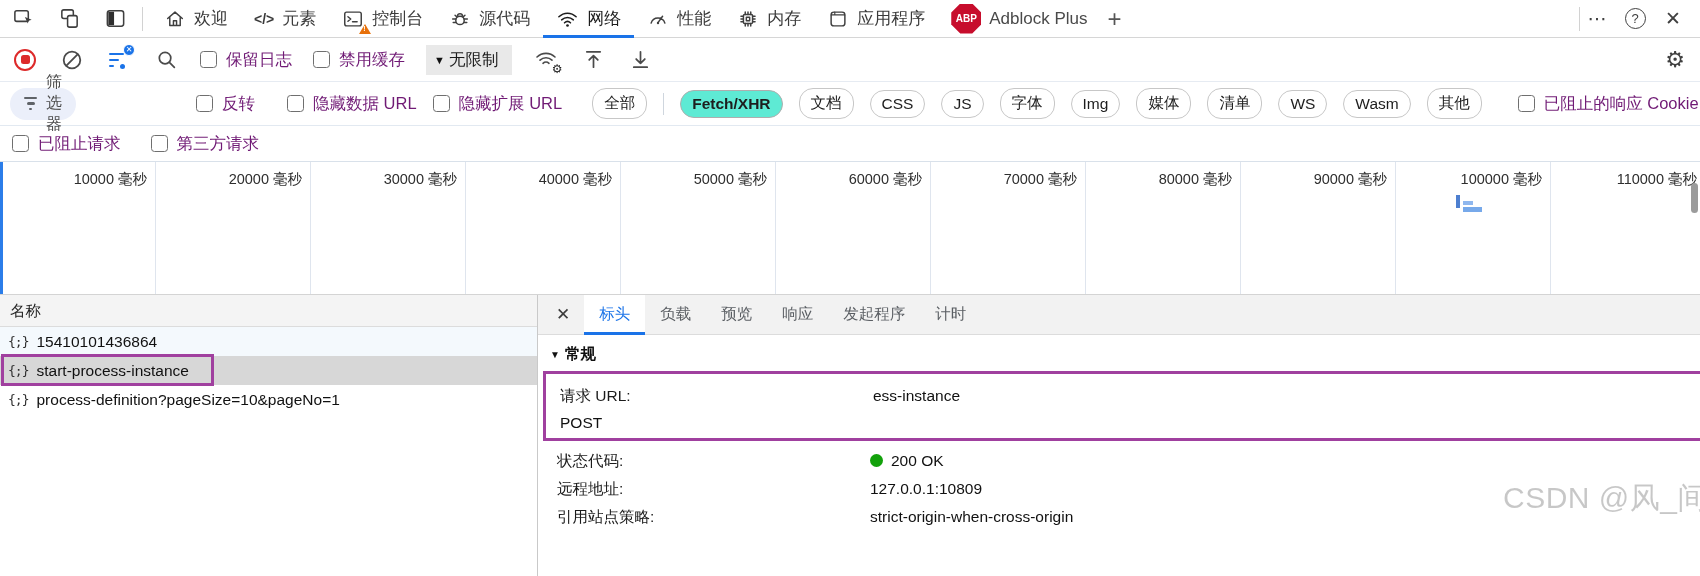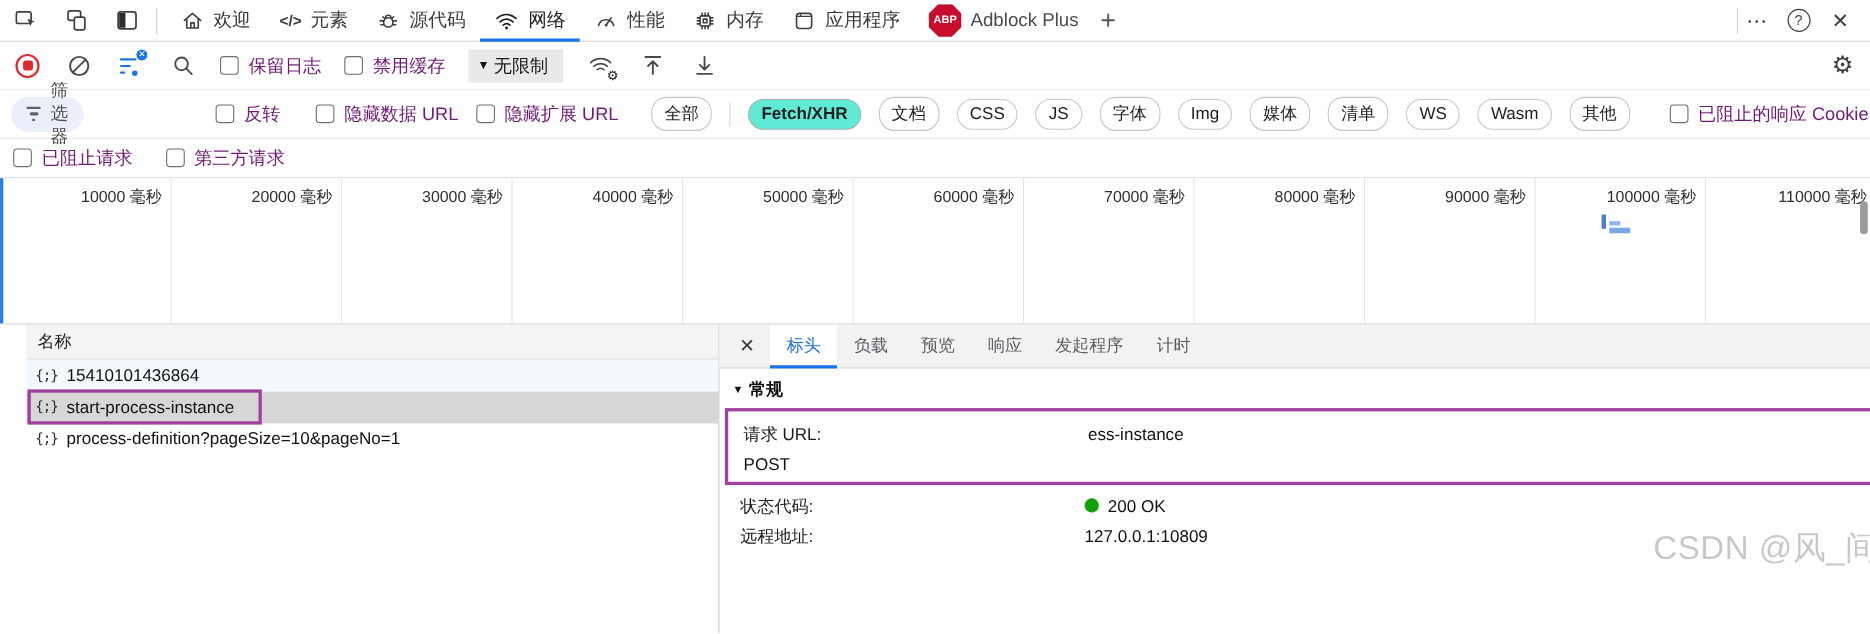--- a/index.html
+++ b/index.html
@@ -80,21 +80,21 @@
   .tl-div { position:absolute; top:0; bottom:0; width:1px; background:#dfe5ee; }
   .tick { position:absolute; top:8px; width:147px; text-align:right; font-size:14.5px; color:#2e2e2e; white-space:nowrap; }
   .blue-edge { position:absolute; left:0; top:0; bottom:0; width:3px; background:#2b7de9; }
   .wf-tick { position:absolute; left:1456px; top:33px; width:4px; height:13px; background:#4d7fd0; }
   .wf-bar1 { position:absolute; left:1463px; top:39px; width:10px; height:4px; background:#8fb7ee; }
   .wf-bar2 { position:absolute; left:1463px; top:45px; width:19px; height:5px; background:#77a9ea; }
   .tl-scroll { position:absolute; right:2px; top:21px; width:7px; height:30px; background:#9b9b9b; border-radius:4px; z-index:5; }
 
   
   .lower { display:flex; height:281px; }
-  .reqpanel { width:654px; flex:none; border-right:1px solid #c9c9c9; display:flex; flex-direction:column;padding-left:24px; }
+  .reqpanel { width:538px; flex:none; border-right:1px solid #c9c9c9; display:flex; flex-direction:column; }
   .list-header { height:32px; line-height:32px; background:#f4f4f4; border-bottom:1px solid #dcdcdc;
     padding-left:10px; font-size:15.5px; color:#1e1e1e; }
   .req-row { position:relative; height:29px; display:flex; align-items:center; gap:8px; padding-left:8px;
     font-size:15.5px; color:#111; cursor:pointer; white-space:nowrap; }
   .req-row.tint { background:#f4f9fd; }
   .req-row.selected { background:#d7d7d7; }
   .json-ic { font-family:"DejaVu Sans Mono","Liberation Mono",monospace; font-size:13px; color:#2e2e2e; letter-spacing:-1px; flex:none; }
   .anno-row { position:absolute; left:1px; top:-2px; width:213px; height:32px;
     border:3px solid var(--annotation); pointer-events:none; z-index:3; }
 
@@ -155,20 +155,30 @@
         <span class="icwrap">
           <svg class="ic" width="22" height="22" viewBox="0 0 24 24">
               <path d="M4 11.5L12 4.5l8 7M6.3 10v9h11.4v-9M10.3 19v-5h3.4v5"></path>
             </svg>
         </span>
         <span>欢迎</span>
       </div>
       <div class="ptab">
         <span class="icwrap" style="font-size:14px;font-weight:bold;color:#3a3a3a;">&lt;/&gt;</span>
         <span>元素</span>
+      </div>
+      <div class="ptab">
+        <span class="icwrap">
+          <svg class="ic" width="22" height="22" viewBox="0 0 24 24">
+              <rect x="3" y="4.5" width="18" height="15" rx="2"></rect>
+              <path d="M6.5 9.5l3 2.5-3 2.5M11.5 15h5"></path>
+            </svg>
+          <span class="warn-tri"></span>
+        </span>
+        <span>控制台</span>
       </div>
       <div class="ptab">
         <span class="icwrap">
           <svg class="ic" width="22" height="22" viewBox="0 0 24 24">
               <circle cx="12" cy="13.5" r="4.6"></circle>
               <path d="M9.4 8.6c0-3 5.2-3 5.2 0M7.4 12H4M7.6 15.8H4.6M16.6 12H20M16.4 15.8h3M8.6 9.7L6.6 7.9M15.4 9.7l2-1.8"></path>
             </svg>
         </span>
         <span>源代码</span>
       </div>
@@ -420,18 +430,22 @@
         <div class="drow pad" style="margin-top:6px;">
           <div class="dlabel">状态代码:</div>
           <div class="dvalue">
             <span class="status-dot"></span><span>200 OK</span>
           </div>
         </div>
         <div class="drow pad">
           <div class="dlabel">远程地址:</div>
           <div class="dvalue">127.0.0.1:10809</div>
         </div>
+        <div class="drow pad">
+          <div class="dlabel">引用站点策略:</div>
+          <div class="dvalue">strict-origin-when-cross-origin</div>
+        </div>
       </div>
     </div>
   </div>
 
   <div class="watermark">CSDN @风_间</div>
 </div>
 
 </body></html>

